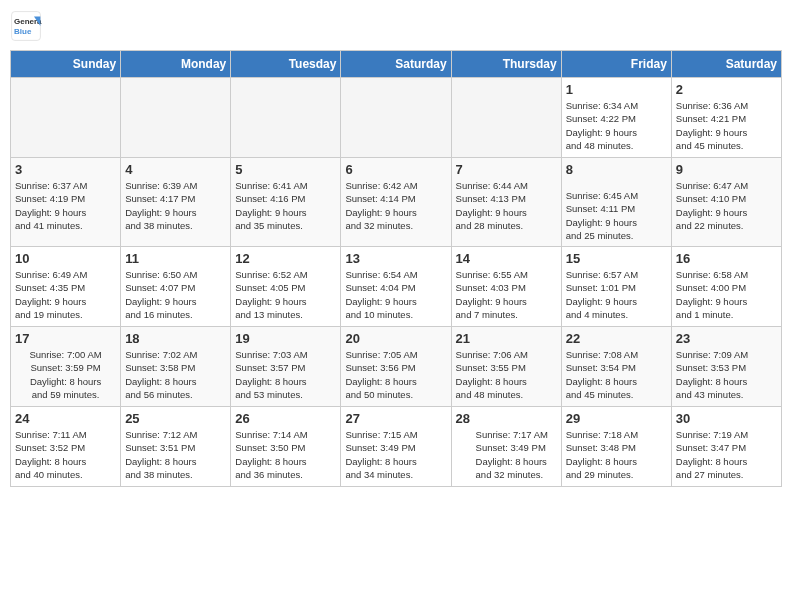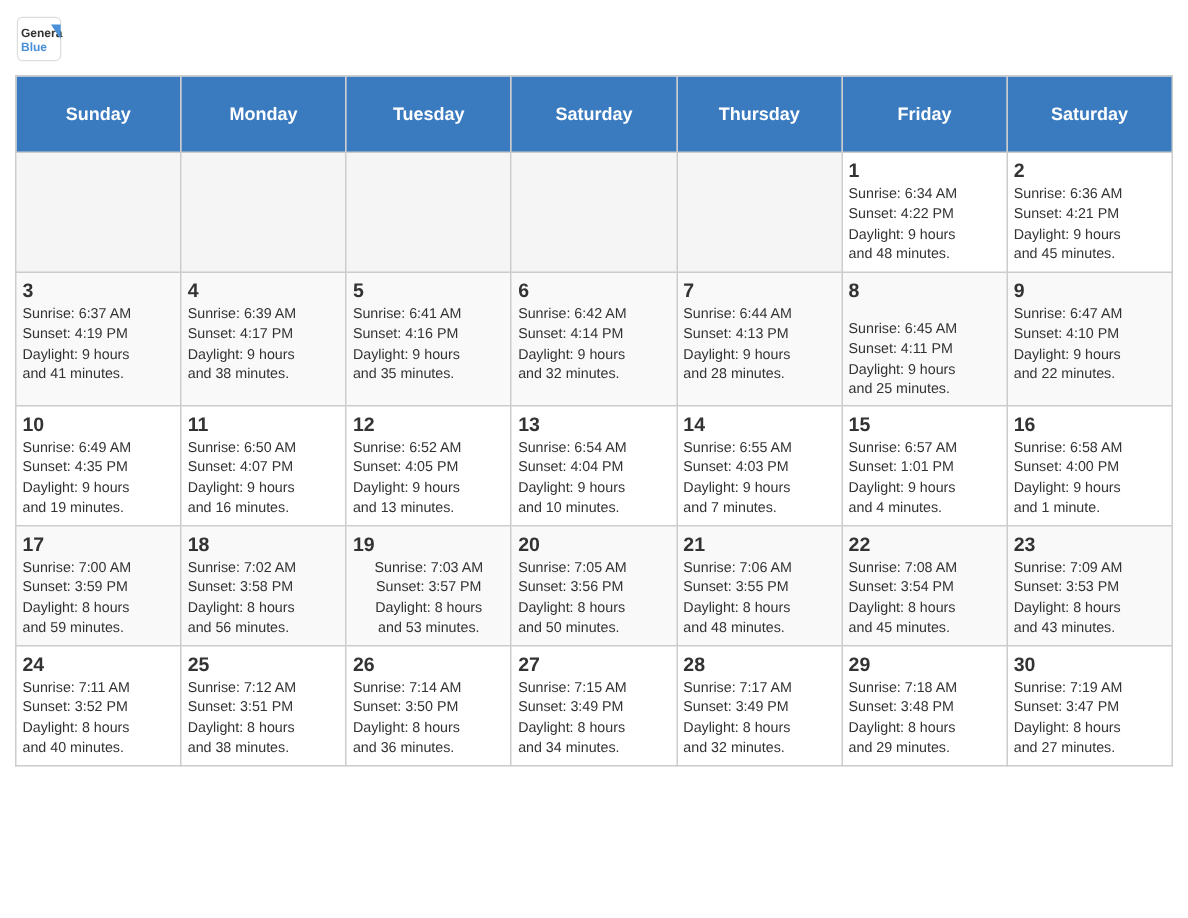--- a/index.html
+++ b/index.html
@@ -40,22 +40,22 @@
     .calendar {
       width: 100%;
       border-collapse: collapse;
       table-layout: fixed;
     }
     .calendar th {
       background-color: #3a7abf;
       color: #fff;
       font-size: 12px;
       font-weight: bold;
-      padding: 18px 4px;
-      text-align: center;
+      padding: 6px 4px;
+      text-align: right;
       border: 1px solid #ccc;
     }
     .calendar td {
       vertical-align: top;
       border: 1px solid #ccc;
       padding: 4px;
       font-size: 10px;
       color: #333;
       height: 80px;
       background: #fff;
@@ -228,35 +228,35 @@
           <div class="day-number">16</div>
           <div class="day-info" style="white-space: pre-line;">Sunrise: 6:58 AM
 Sunset: 4:00 PM
 Daylight: 9 hours
 and 1 minute.</div>
         </td>
       </tr>
       <tr>
         <td>
           <div class="day-number">17</div>
-          <div class="day-info" style="white-space: pre-line;">Sunrise: 7:00 AM
+          <div class="day-info" style="white-space: pre-line; text-align: center;">Sunrise: 7:00 AM
 Sunset: 3:59 PM
 Daylight: 8 hours
 and 59 minutes.</div>
         </td>
         <td>
           <div class="day-number">18</div>
           <div class="day-info" style="white-space: pre-line;">Sunrise: 7:02 AM
 Sunset: 3:58 PM
 Daylight: 8 hours
 and 56 minutes.</div>
         </td>
         <td>
           <div class="day-number">19</div>
-          <div class="day-info" style="white-space: pre-line; text-align: center;">Sunrise: 7:03 AM
+          <div class="day-info" style="white-space: pre-line;">Sunrise: 7:03 AM
 Sunset: 3:57 PM
 Daylight: 8 hours
 and 53 minutes.</div>
         </td>
         <td>
           <div class="day-number">20</div>
           <div class="day-info" style="white-space: pre-line;">Sunrise: 7:05 AM
 Sunset: 3:56 PM
 Daylight: 8 hours
 and 50 minutes.</div>
@@ -307,21 +307,21 @@
         </td>
         <td>
           <div class="day-number">27</div>
           <div class="day-info" style="white-space: pre-line;">Sunrise: 7:15 AM
 Sunset: 3:49 PM
 Daylight: 8 hours
 and 34 minutes.</div>
         </td>
         <td>
           <div class="day-number">28</div>
-          <div class="day-info" style="white-space: pre-line;">Sunrise: 7:17 AM
+          <div class="day-info" style="white-space: pre-line; margin-left: 20px;">Sunrise: 7:17 AM
 Sunset: 3:49 PM
 Daylight: 8 hours
 and 32 minutes.</div>
         </td>
         <td>
           <div class="day-number">29</div>
           <div class="day-info" style="white-space: pre-line;">Sunrise: 7:18 AM
 Sunset: 3:48 PM
 Daylight: 8 hours
 and 29 minutes.</div>

